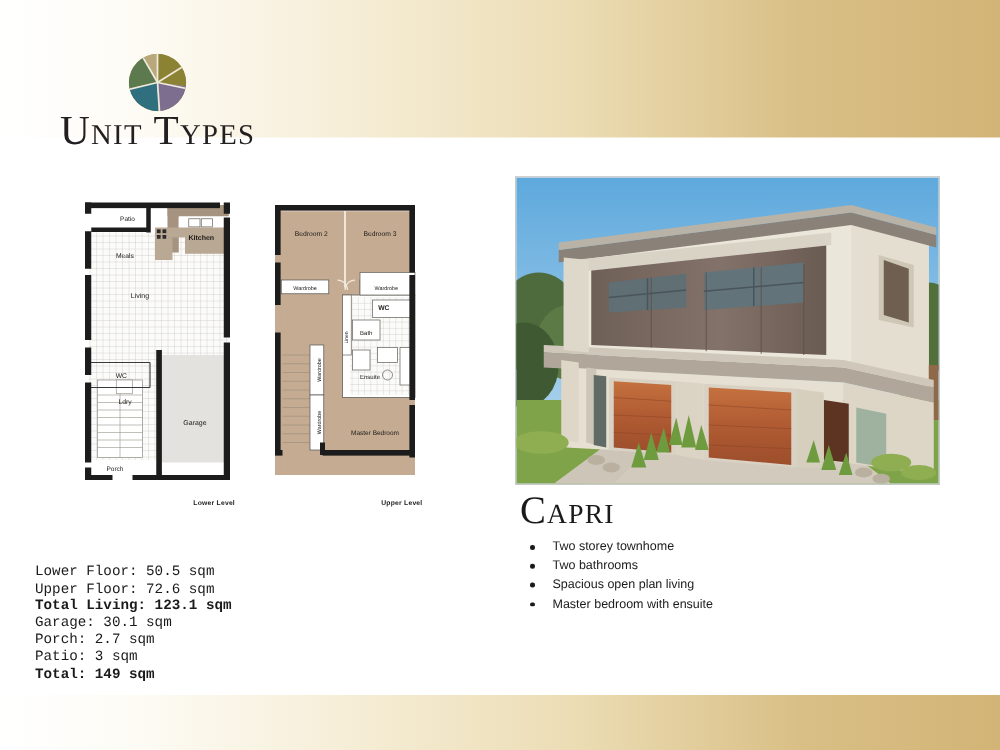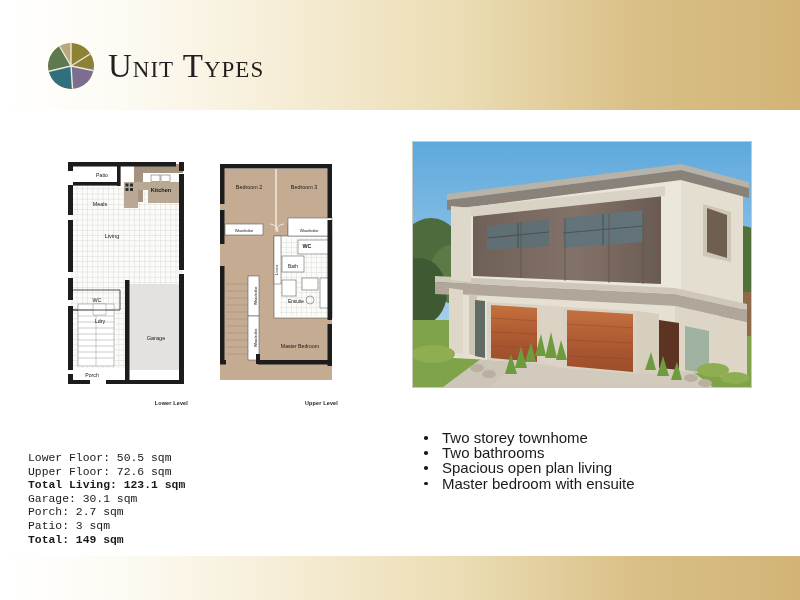--- a/index.html
+++ b/index.html
@@ -12,21 +12,21 @@
   }
   .page{position:absolute;inset:0;width:800px;height:600px;background:#ffffff;overflow:hidden;}
 
   
   .band{position:absolute;left:0;width:800px;
         background:linear-gradient(to right,#ffffff 0%,#fdfbf4 14%,#f6eed8 34%,#ebdcb3 58%,#d9bf86 80%,#d2b476 100%);}
   .band-top{top:0;height:110px;}
   .band-bottom{top:556px;height:44px;}
 
   
-  .header{position:absolute;left:48px;top:43px;display:flex;align-items:center;gap:14px;z-index:5;}
+  .header{position:absolute;left:48px;top:43px;display:flex;align-items:center;z-index:5;flex-direction:column;}
   .logo{width:46px;height:46px;border-radius:50%;overflow:hidden;position:relative;flex:none;
         box-shadow:0 0 0 1px rgba(120,110,80,.25) inset;}
   .logo svg{display:block;}
   .title{font-family:"Liberation Serif", serif;font-size:33px;letter-spacing:1px;color:#231f20;
          font-variant:small-caps;line-height:1;white-space:nowrap;}
 
   
   .plans{position:absolute;left:62px;top:158px;}
   .plan{position:absolute;top:0;}
   .plan-lower{left:0;width:128px;height:246px;}
@@ -43,21 +43,21 @@
 
   
   .specs{position:absolute;left:28px;top:452px;font-size:11.4px;line-height:13.6px;color:#1a1a1a;}
   .specs div{white-space:nowrap;font-family:Liberation Mono, monospace;}
   .specs .b{font-weight:bold;}
 
   
   .prodname{position:absolute;left:416px;top:392px;font-family:"Liberation Serif",serif;
             font-size:31px;font-variant:small-caps;letter-spacing:1px;color:#1a1a1a;line-height:1;}
   .features{position:absolute;left:418px;top:430px;list-style:none;margin:0;padding:0;
-            font-size:15px;line-height:15.2px;color:#1a1a1a;}
+            font-size:10px;line-height:15.2px;color:#1a1a1a;}
   .features li{position:relative;padding-left:24px;white-space:nowrap;}
   .features li::before{content:"";position:absolute;left:6px;top:6px;width:3.6px;height:3.6px;
                        border-radius:50%;background:#1a1a1a;}
 
   
   .disclaimer{position:absolute;left:28px;top:566px;font-size:8.2px;color:#2a2a2a;letter-spacing:.1px;z-index:6;}
 </style>
 </head>
 <body>
 
@@ -382,20 +382,21 @@
   <div class="specs">
     <div>Lower Floor: 50.5 sqm</div>
     <div>Upper Floor: 72.6 sqm</div>
     <div class="b">Total Living: 123.1 sqm</div>
     <div>Garage: 30.1 sqm</div>
     <div>Porch: 2.7 sqm</div>
     <div>Patio: 3 sqm</div>
     <div class="b">Total: 149 sqm</div>
   </div>
 
+  <div class="prodname">Capri</div>
   <ul class="features">
     <li>Two storey townhome</li>
     <li>Two bathrooms</li>
     <li>Spacious open plan living</li>
     <li>Master bedroom with ensuite</li>
   </ul>
 
 
 </div>
 

